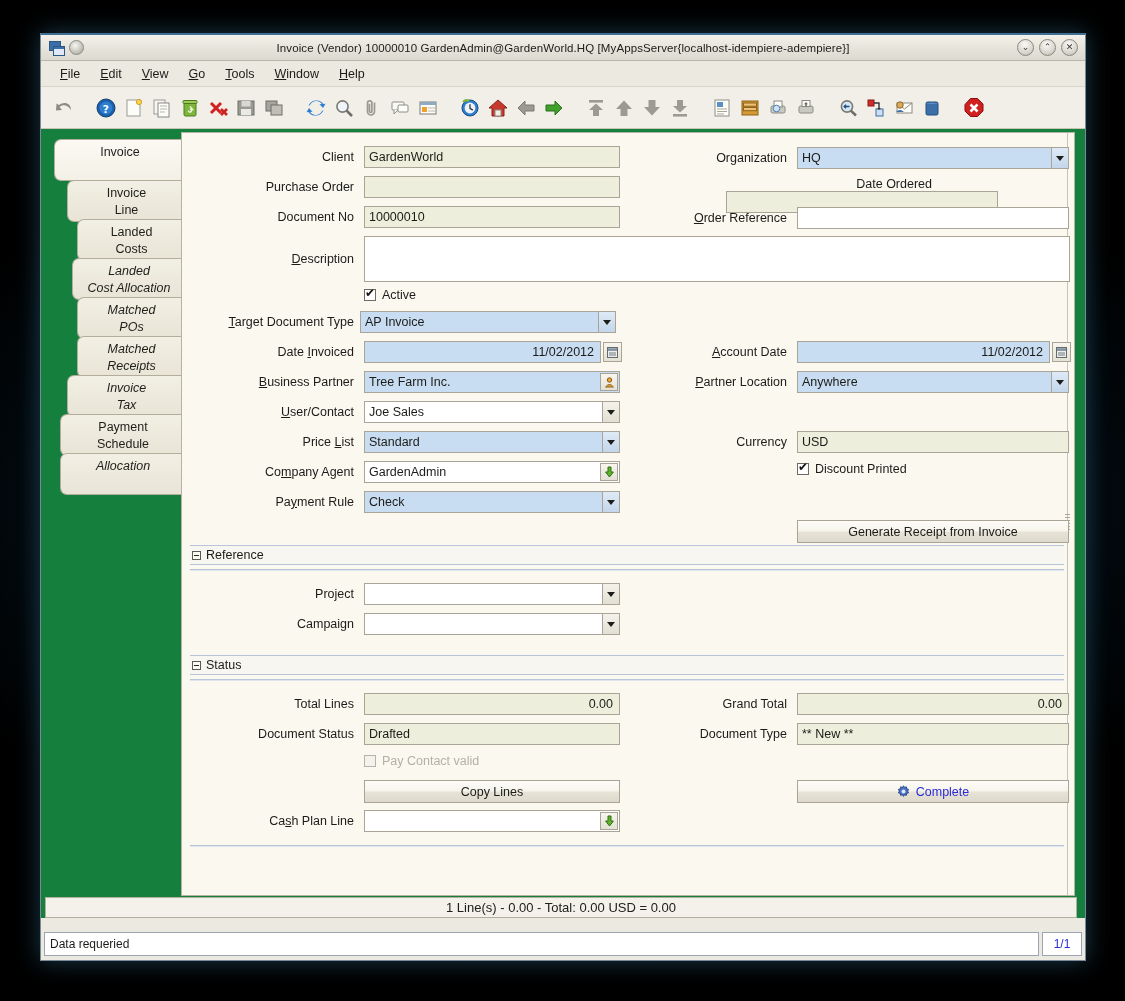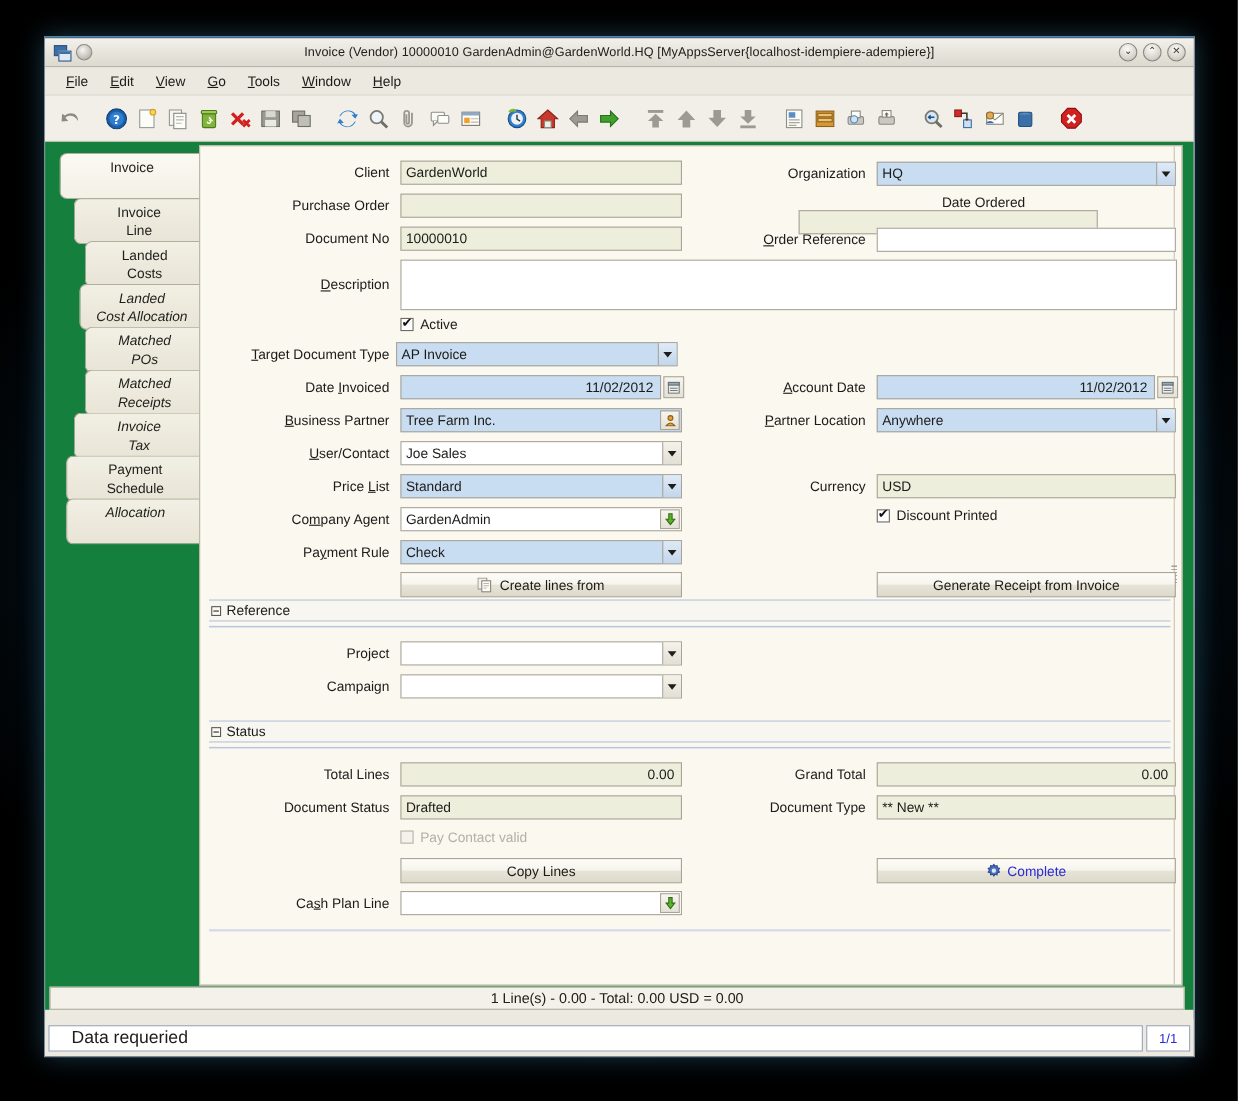--- a/index.html
+++ b/index.html
@@ -210,22 +210,22 @@
     border: 1px solid #b3aea0; background: #f3f1ea;
     display:flex; align-items:center; justify-content:center;
     font-size: 13px; color: #20201c;
   }
   .statusbar {
     position: absolute; left: 3px; right: 3px; bottom: 4px; height: 24px;
     display: flex; gap: 3px;
   }
   .statusbar .msg {
     flex: 1; border: 1px solid #9aa4b4; background: #ffffff;
-    display:flex; align-items:center; padding-left: 20px;
-    font-size: 16px; color: #1c1c19;
+    display:flex; align-items:center; padding-left: 5px;
+    font-size: 12px; color: #1c1c19;
   }
   .statusbar .cnt {
     width: 40px; border: 1px solid #9aa4b4; background: #ffffff;
     display:flex; align-items:center; justify-content:center;
     font-size: 12px; color: #2b2bd6;
   }
   .statusarea { position:absolute; left:0; right:0; bottom:0; height:34px; background:#ece9e0;}
 </style>
 </head>
 <body>
@@ -592,28 +592,20 @@
           <div class="row" style="left:14px; top:358px; width:460px;">
             <div class="lbl" style="width:158px;">Pa<u>y</u>ment Rule</div>
             <div class="fld blue combo" style="width:256px; margin-left:10px; padding-right:32px;">
               <span>Check</span>
               <span class="arrow">
                   <span class="caret"></span>
                 </span>
             </div>
           </div>
 
-          <div class="btn" style="position:absolute; left:182px; top:387px; width:256px;">
-            <svg width="14" height="14" viewBox="0 0 14 14">
-                <rect x="0.5" y="0.5" width="8" height="10" fill="#f2f0e8" stroke="#9a968c"></rect>
-                <rect x="4" y="3" width="8" height="10" fill="#fdfdf8" stroke="#8a8680"></rect>
-                <path d="M5.5 5.5h5M5.5 7.5h5M5.5 9.5h3" stroke="#b9b6ac"></path>
-              </svg>
-            <span>Create lines from</span>
-          </div>
 
           <div class="row" style="left:455px; top:14px; width:440px;">
             <div class="lbl" style="width:150px;">Organization</div>
             <div class="fld blue combo" style="width:272px; margin-left:10px; padding-right:20px;">
               <span>HQ</span>
               <span class="arrow">
                   <span class="caret"></span>
                 </span>
             </div>
           </div>

